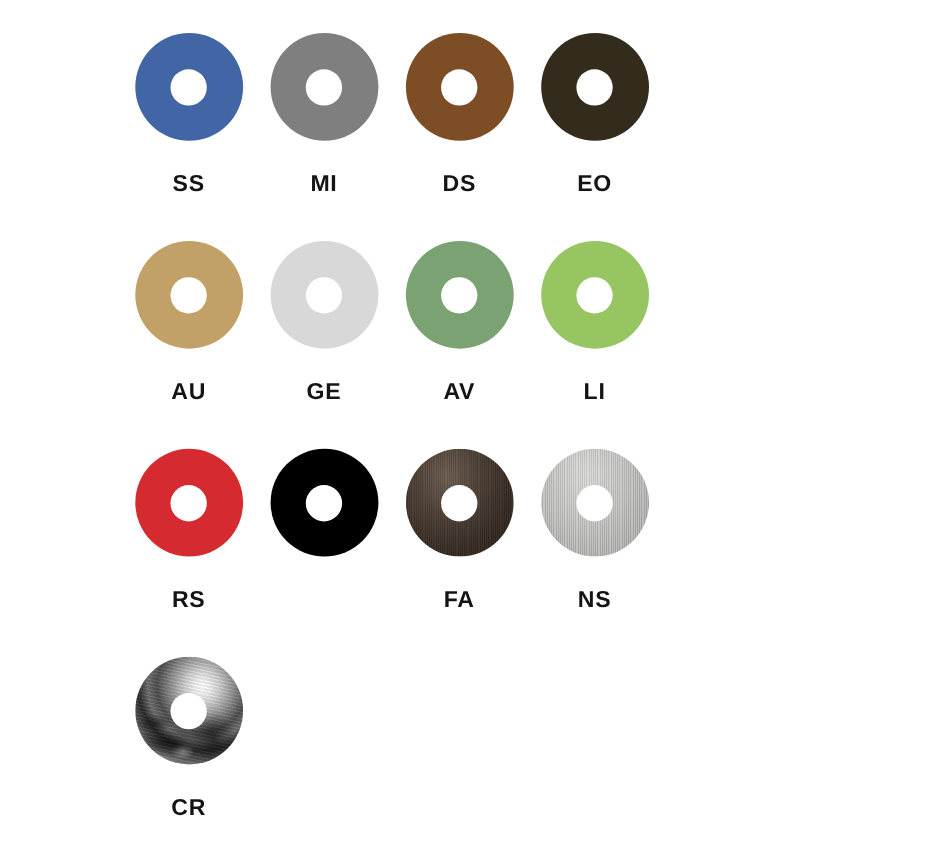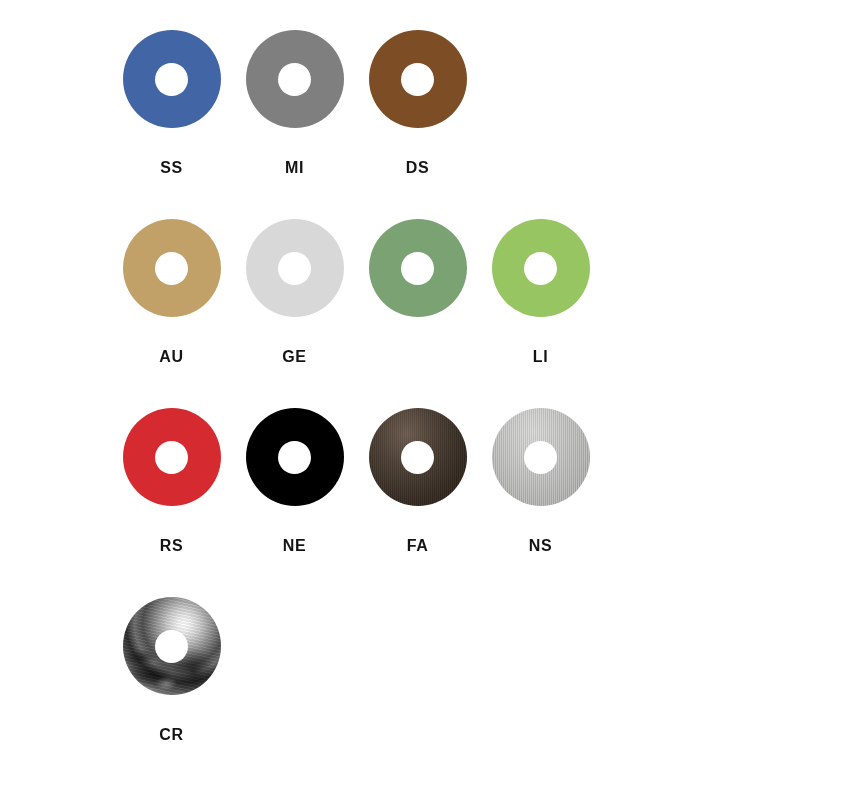--- a/index.html
+++ b/index.html
@@ -114,21 +114,21 @@
     pointer-events: none;
   }
   .swatch-label {
     margin-top: 0;
     position: absolute;
     top: 126px;
     left: 0;
     right: 0;
     text-align: center;
     font-family: "Liberation Sans", sans-serif;
-    font-size: 16px;
+    font-size: 21px;
     font-weight: bold;
     color: #141414;
     letter-spacing: 0.6px;
     line-height: 24px;
     white-space: nowrap;
   }
 </style>
 </head>
 <body>
 
@@ -151,20 +151,28 @@
         <div class="swatch-label">MI</div>
       </div>
       <div class="swatch-cell">
         <div class="swatch-disc-wrap">
           <div class="swatch-disc" style="background: rgb(125, 77, 38);">
             <div class="swatch-hole"></div>
           </div>
         </div>
         <div class="swatch-label">DS</div>
       </div>
+      <div class="swatch-cell">
+        <div class="swatch-disc-wrap">
+          <div class="swatch-disc" style="background: rgb(51, 43, 28);">
+            <div class="swatch-hole"></div>
+          </div>
+        </div>
+        <div class="swatch-label">EO</div>
+      </div>
     </div>
     <div class="swatch-row">
       <div class="swatch-cell">
         <div class="swatch-disc-wrap">
           <div class="swatch-disc" style="background: rgb(194, 161, 104);">
             <div class="swatch-hole"></div>
           </div>
         </div>
         <div class="swatch-label">AU</div>
       </div>
@@ -175,20 +183,21 @@
           </div>
         </div>
         <div class="swatch-label">GE</div>
       </div>
       <div class="swatch-cell">
         <div class="swatch-disc-wrap">
           <div class="swatch-disc" style="background: rgb(123, 162, 114);">
             <div class="swatch-hole"></div>
           </div>
         </div>
+        <div class="swatch-label">AV</div>
       </div>
       <div class="swatch-cell">
         <div class="swatch-disc-wrap">
           <div class="swatch-disc" style="background: rgb(150, 197, 98);">
             <div class="swatch-hole"></div>
           </div>
         </div>
         <div class="swatch-label">LI</div>
       </div>
     </div>
@@ -200,21 +209,20 @@
           </div>
         </div>
         <div class="swatch-label">RS</div>
       </div>
       <div class="swatch-cell">
         <div class="swatch-disc-wrap">
           <div class="swatch-disc" style="background: rgb(0, 0, 0);">
             <div class="swatch-hole"></div>
           </div>
         </div>
-        <div class="swatch-label">NE</div>
       </div>
       <div class="swatch-cell">
         <div class="swatch-disc-wrap">
           <div class="swatch-disc tex-brushed-dark">
             <div class="swatch-hole"></div>
           </div>
         </div>
         <div class="swatch-label">FA</div>
       </div>
       <div class="swatch-cell">

